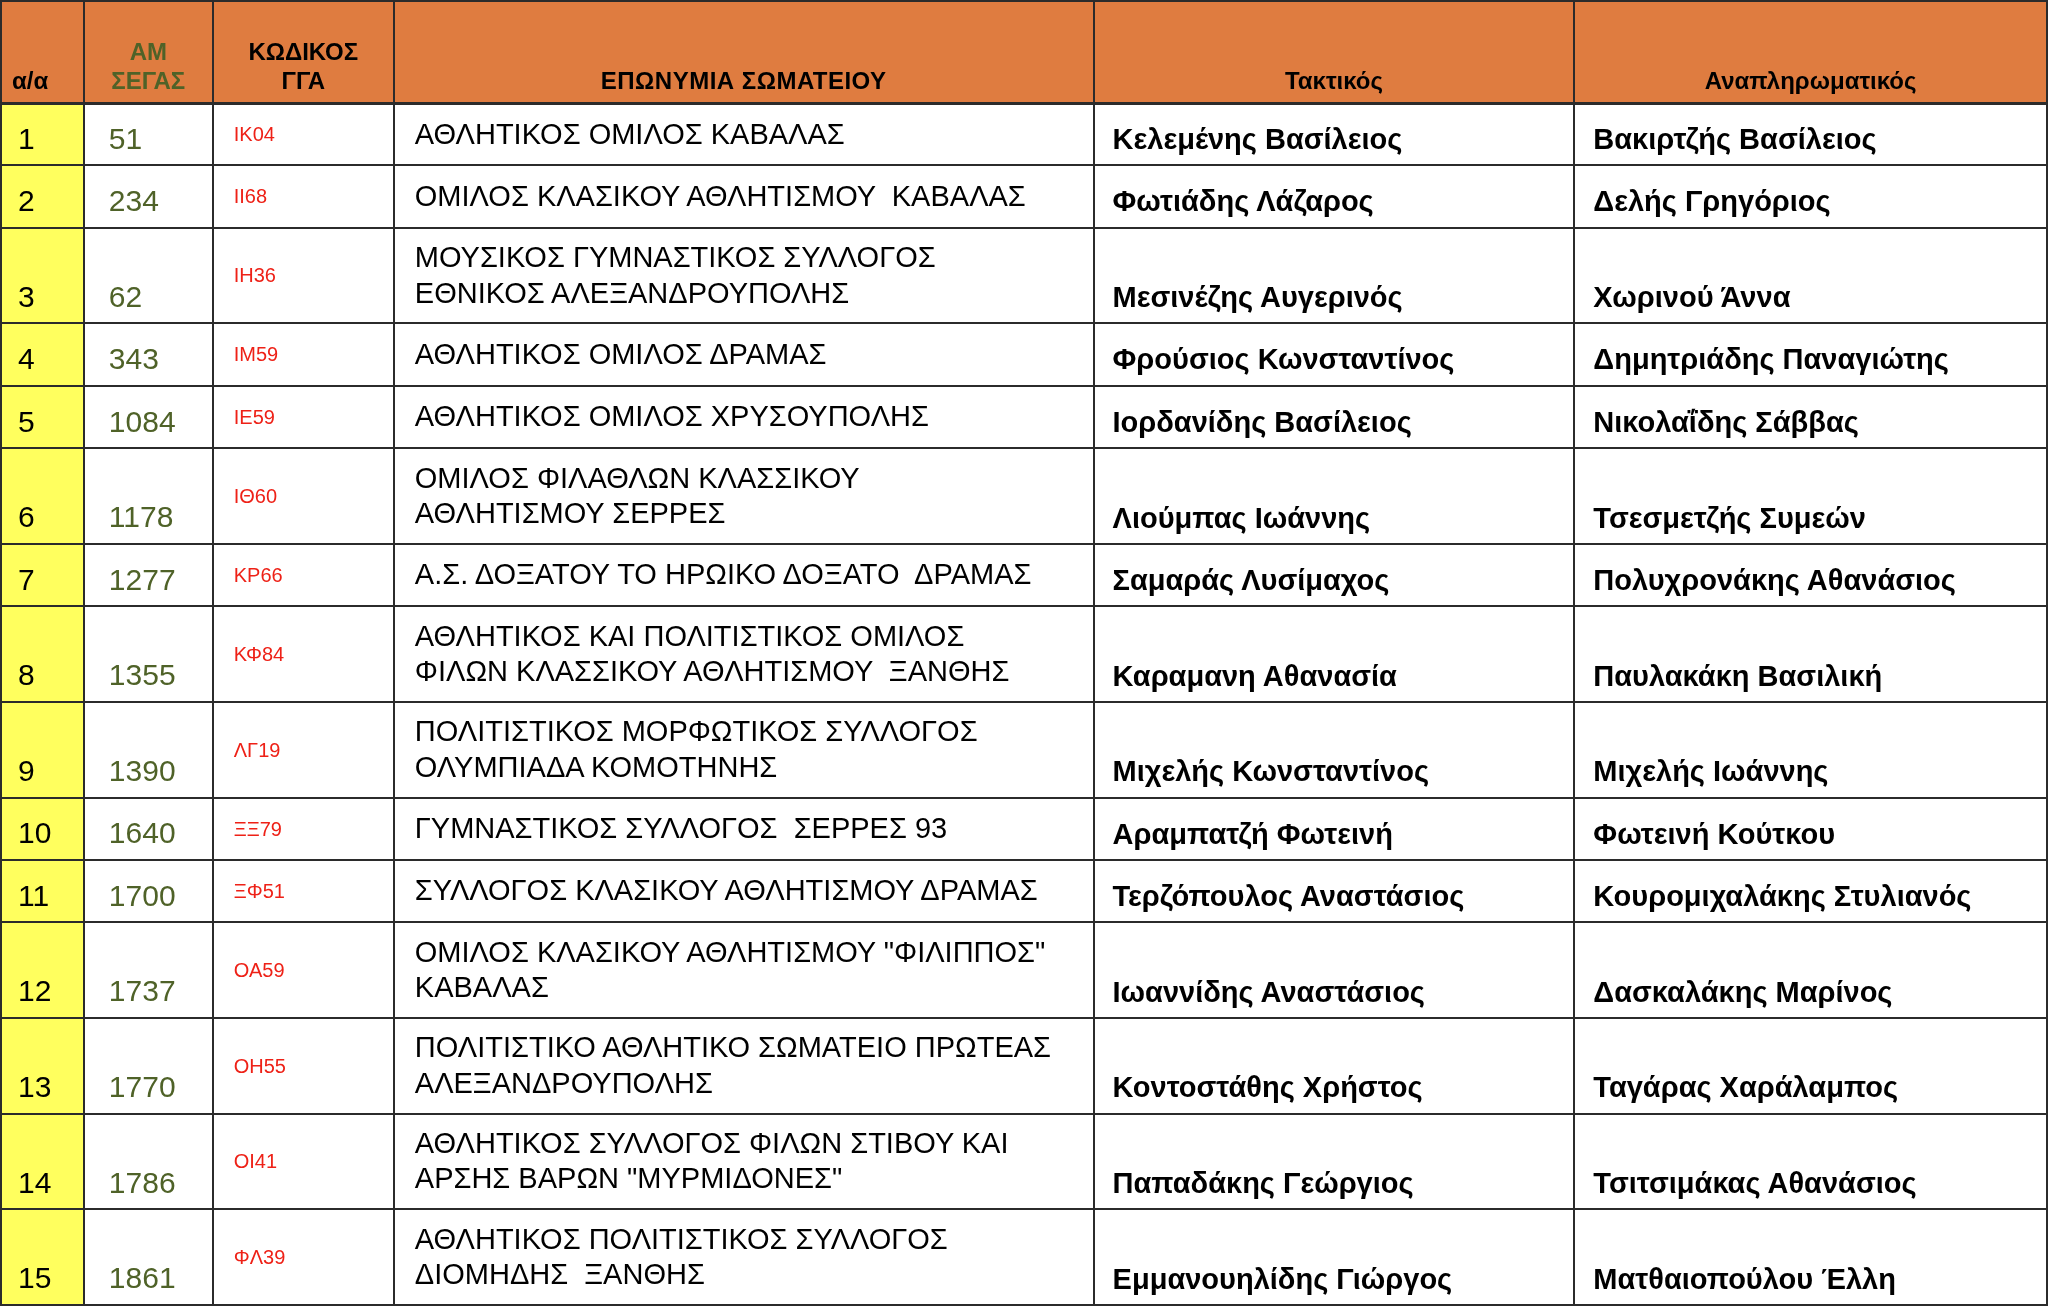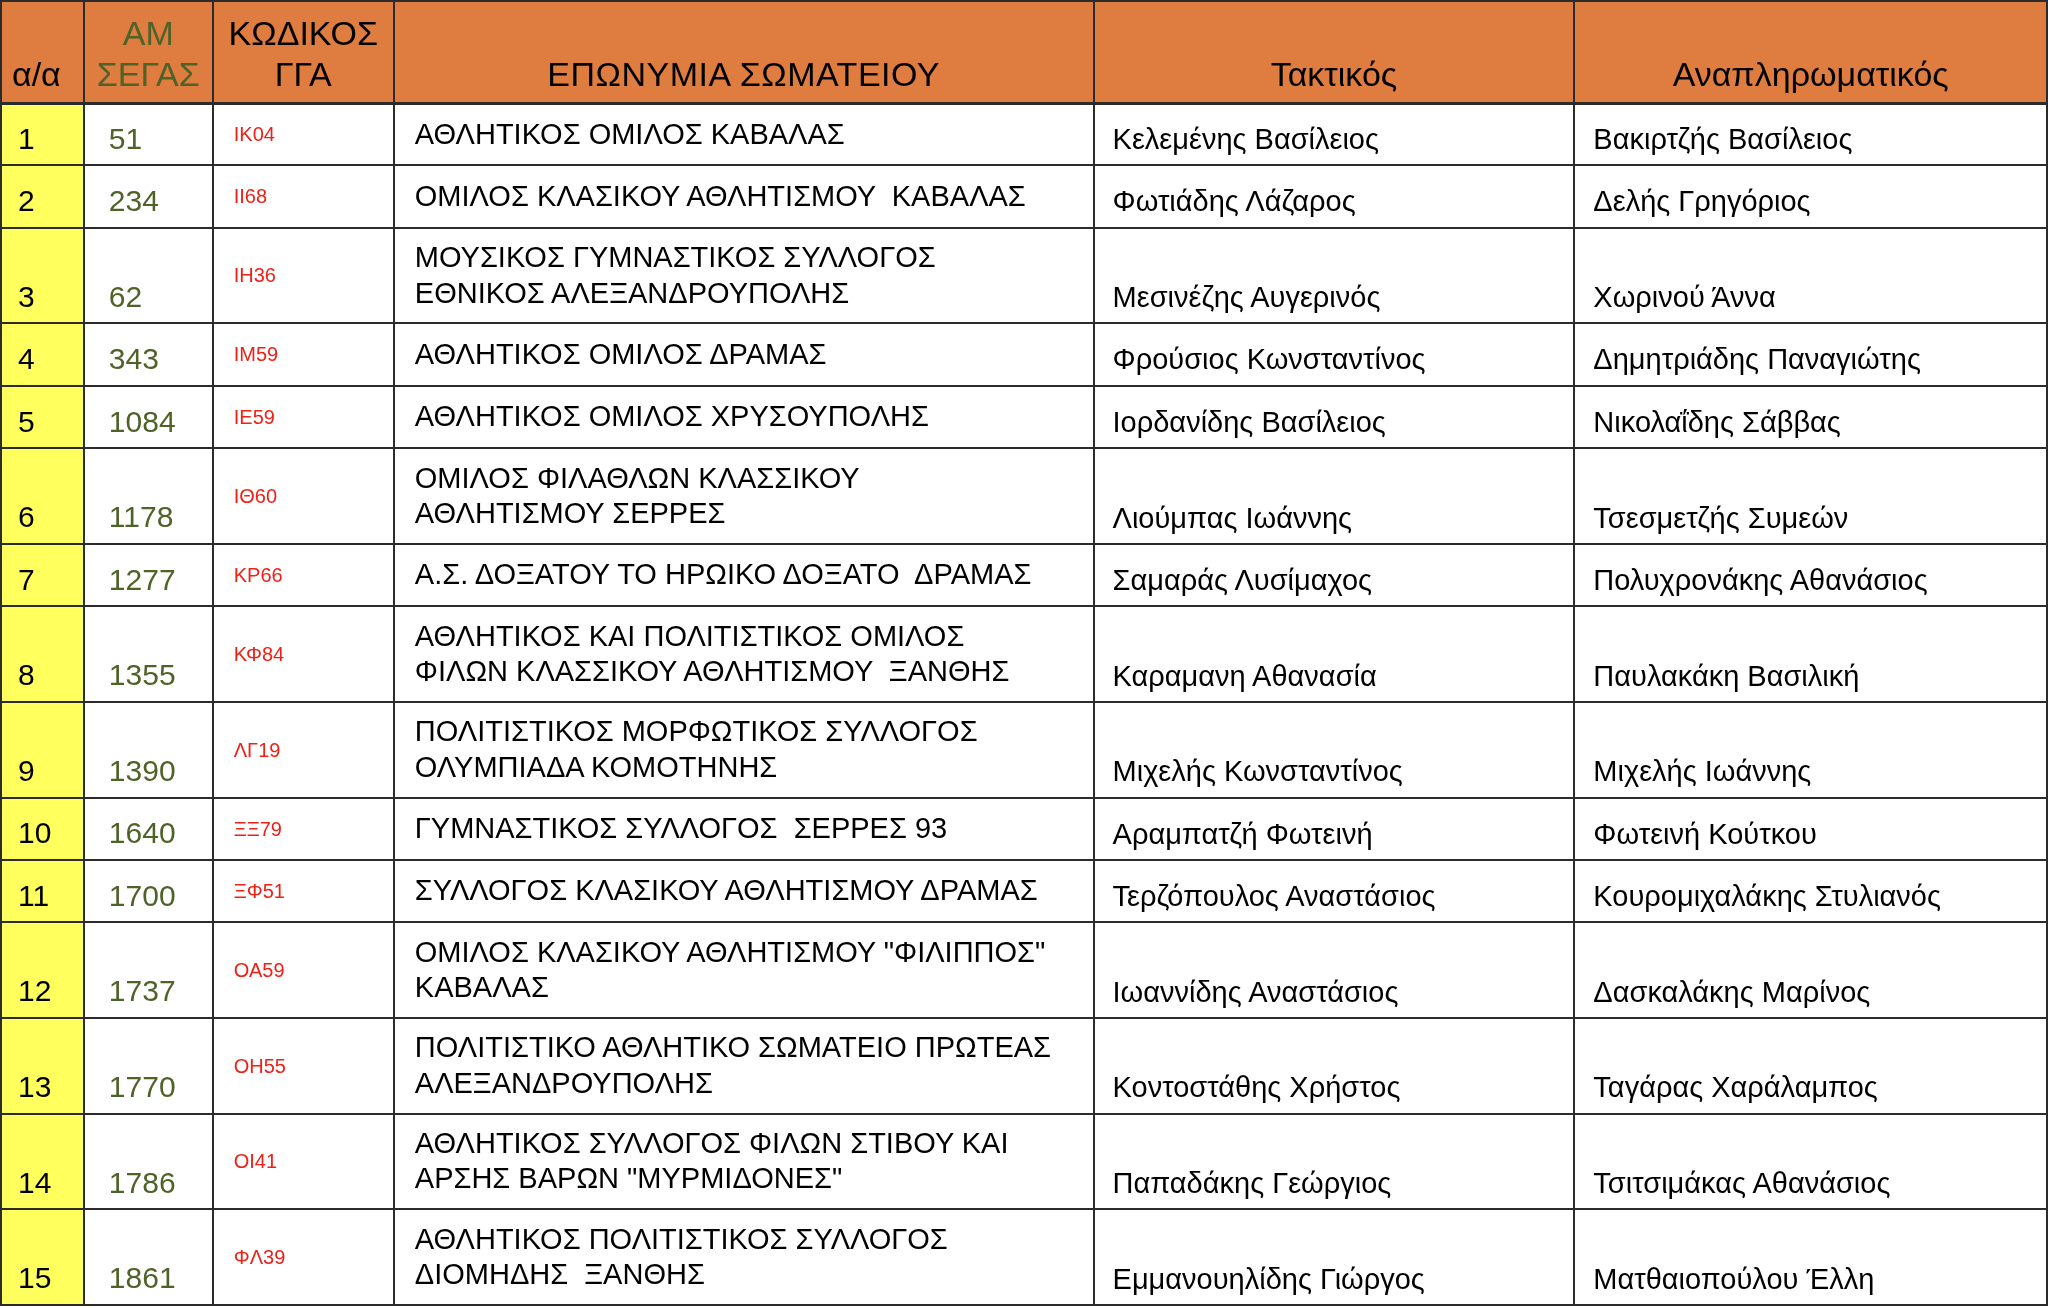--- a/index.html
+++ b/index.html
@@ -29,23 +29,23 @@
     border: 2px solid var(--grid_line);
     padding: 0 6px;
     overflow: hidden;
     color: var(--text_color);
     white-space: pre-wrap;
     line-height: 1.22;
   }
   
   .sheet thead th {
     background: var(--header_bg);
-    font-weight: normal;
-    vertical-align: bottom;
-    font-size: 34px;
+    font-weight: bold;
+    vertical-align: bottom;
+    font-size: 24px;
     padding-bottom: 6px;
     border-bottom-width: 3px;
   }
   .sheet thead tr { height: 102px; }
   th.col-aa   { text-align: left; padding-left: 10px; font-size: 30px; }
   th.col-am   { color: var(--green_text); font-size: 30px; }
   th.col-code { font-size: 30px; }
   th.col-club { font-size: 37px; letter-spacing: 0.5px; margin-top: 16px; }
   
   .sheet tbody tr.h-s { height: 62px; }
@@ -70,20 +70,21 @@
     font-size: 20px;
   }
   td.cell-club {
     vertical-align: middle;
     padding-left: 20px;
     padding-right: 4px;
   }
   td.cell-tak, td.cell-anap {
     vertical-align: bottom;
     padding: 0 8px 7px 18px;
+    font-weight: bold;
   }
 </style>
 </head>
 <body>
 
 <table class="sheet">
   <colgroup>
     <col style="width:4.05%">
     <col style="width:6.30%">
     <col style="width:8.85%">

